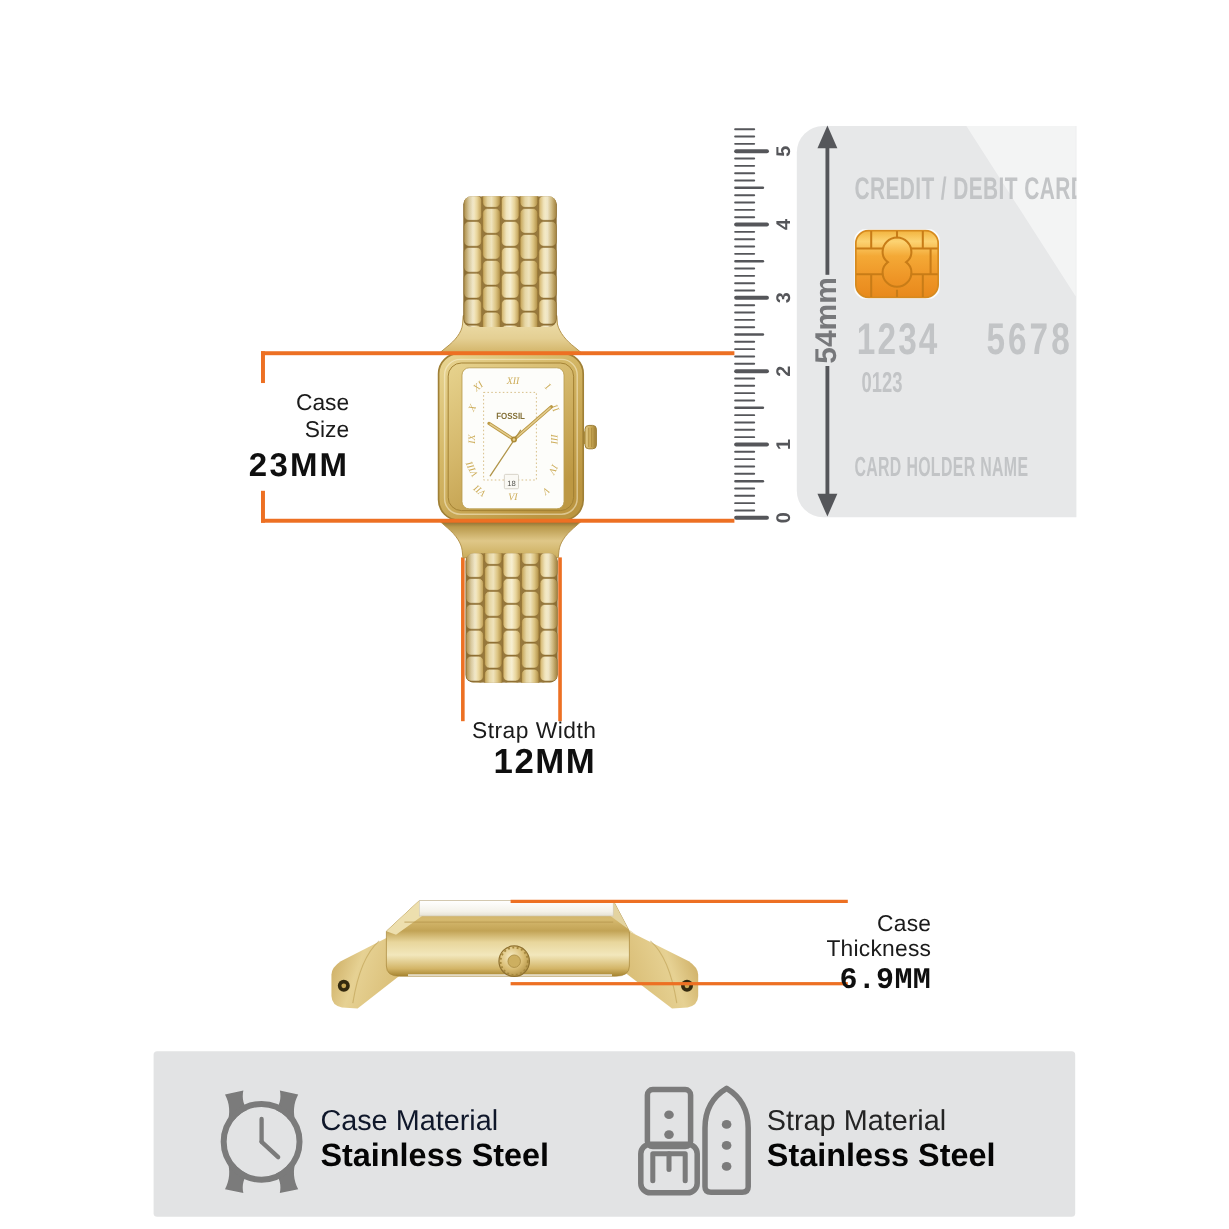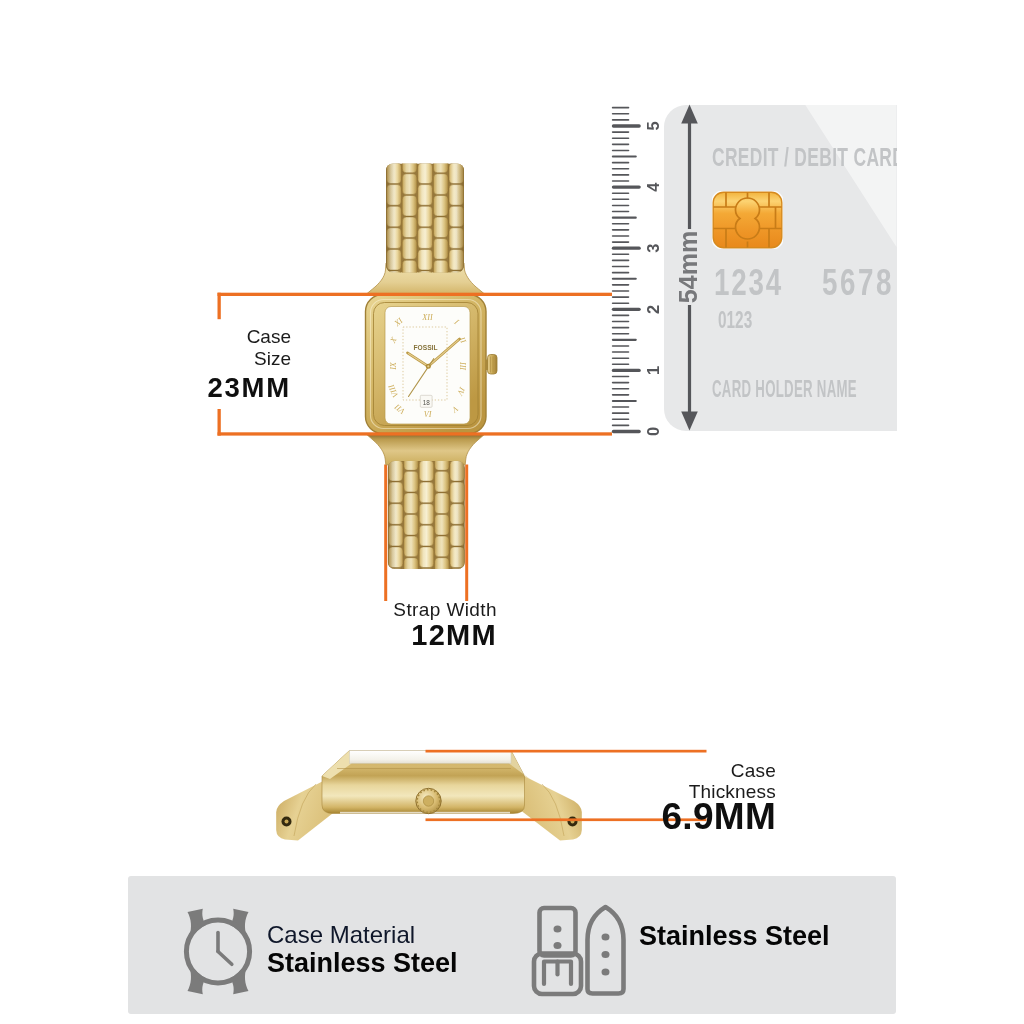--- a/index.html
+++ b/index.html
@@ -421,24 +421,25 @@
   <div class="big" style="font-size:27.5px;line-height:30px;margin-top:3px;letter-spacing:1.8px;">23MM</div>
 </div>
 
 <div class="abs lbl" style="left:356px;top:599px;width:141px;">
   <div style="font-size:19px;line-height:21px;letter-spacing:0.4px;">Strap Width</div>
   <div class="big" style="font-size:29px;line-height:29px;margin-top:1px;letter-spacing:1.3px;">12MM</div>
 </div>
 
 <div class="abs lbl" style="left:635px;top:760px;width:141px;">
   <div style="font-size:19px;line-height:21px;letter-spacing:0.2px;margin-left:28px;">Case Thickness</div>
-  <div class="big" style="font-size:37px;line-height:30px;letter-spacing:0.3px;">6.9MM</div>
+  <div class="big" style="font-size:25px;line-height:30px;letter-spacing:0.3px;font-family:Liberation Mono, monospace;">6.9MM</div>
 </div>
 
 <div class="abs" style="left:267px;top:921px;">
   <div style="font-size:24px;line-height:27px;color:#0f172a;">Case Material</div>
   <div style="font-size:27px;line-height:30px;color:#050505;font-weight:700;">Stainless Steel</div>
 </div>
 
 <div class="abs" style="left:639px;top:921px;">
+  <div style="font-size:24px;line-height:27px;color:#242424;">Strap Material</div>
   <div style="font-size:27px;line-height:30px;color:#050505;font-weight:700;">Stainless Steel</div>
 </div>
 
 </div>
 </body></html>

